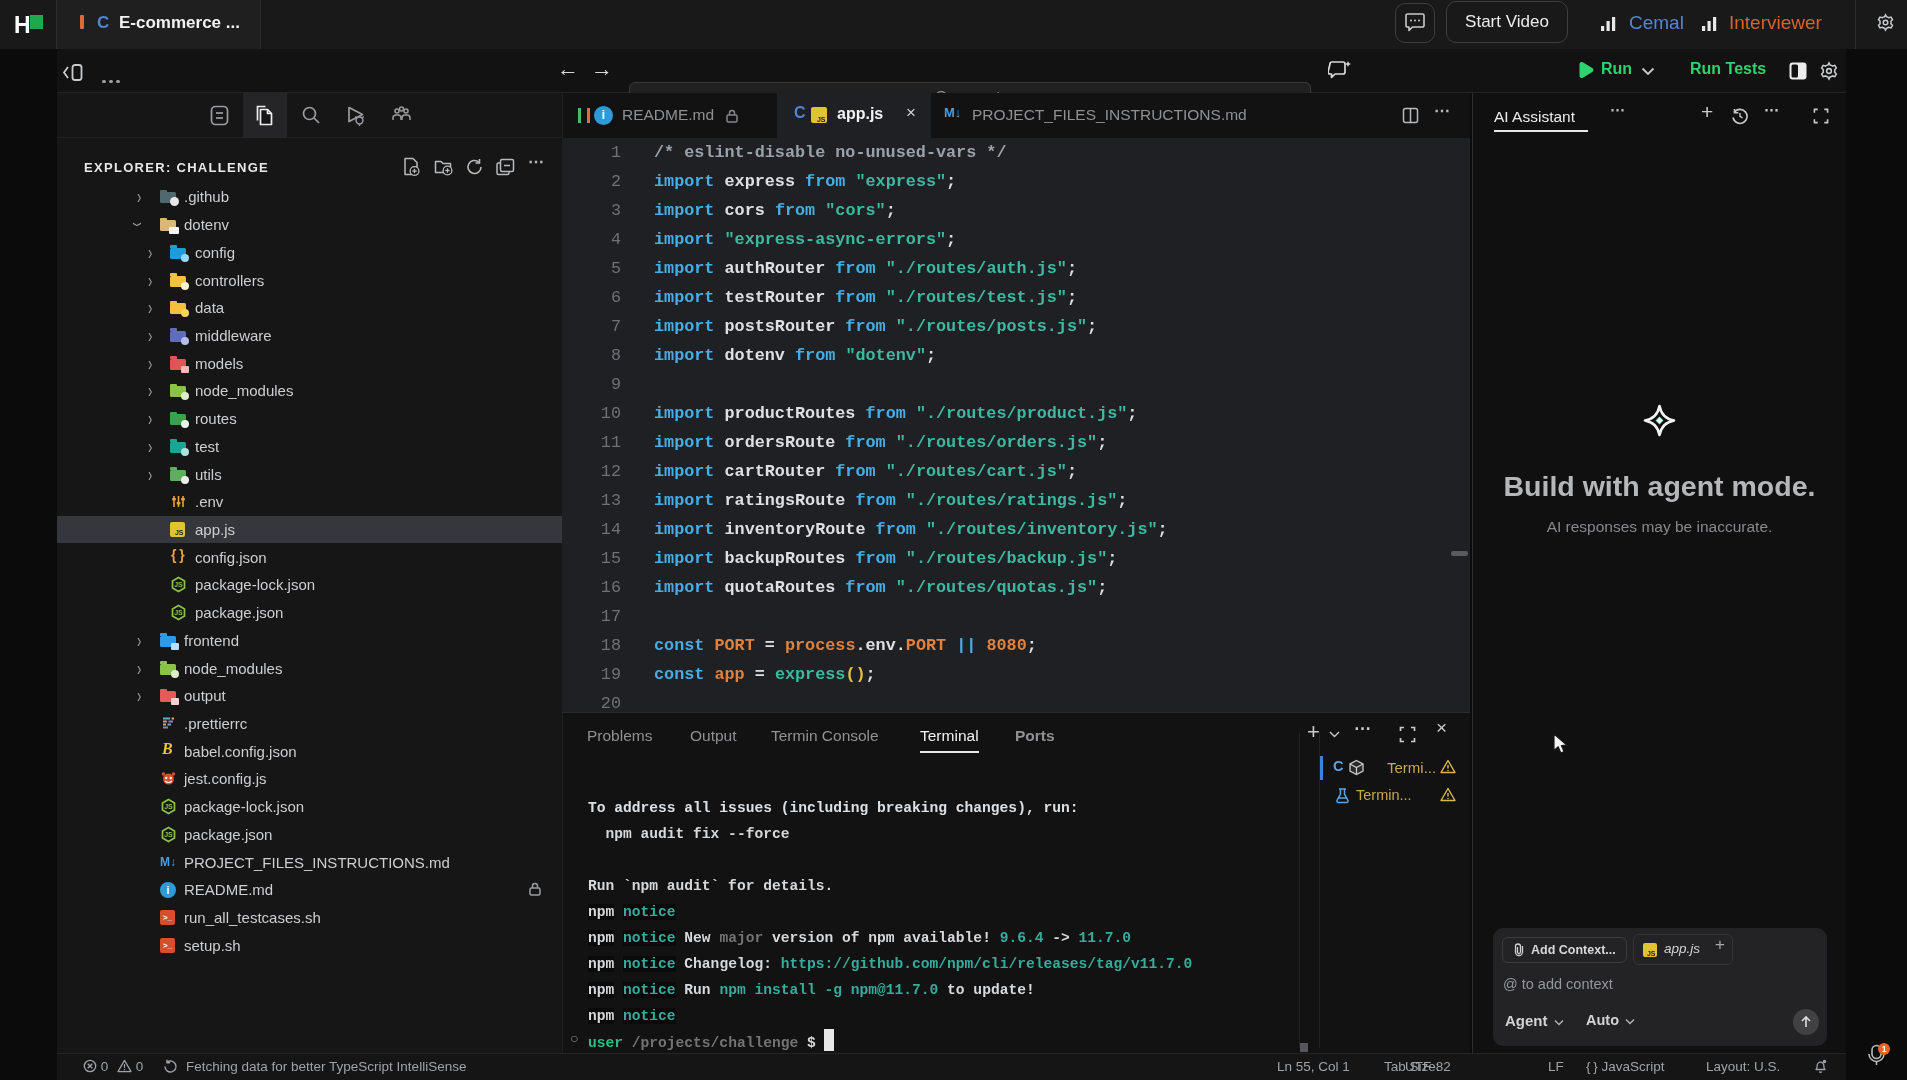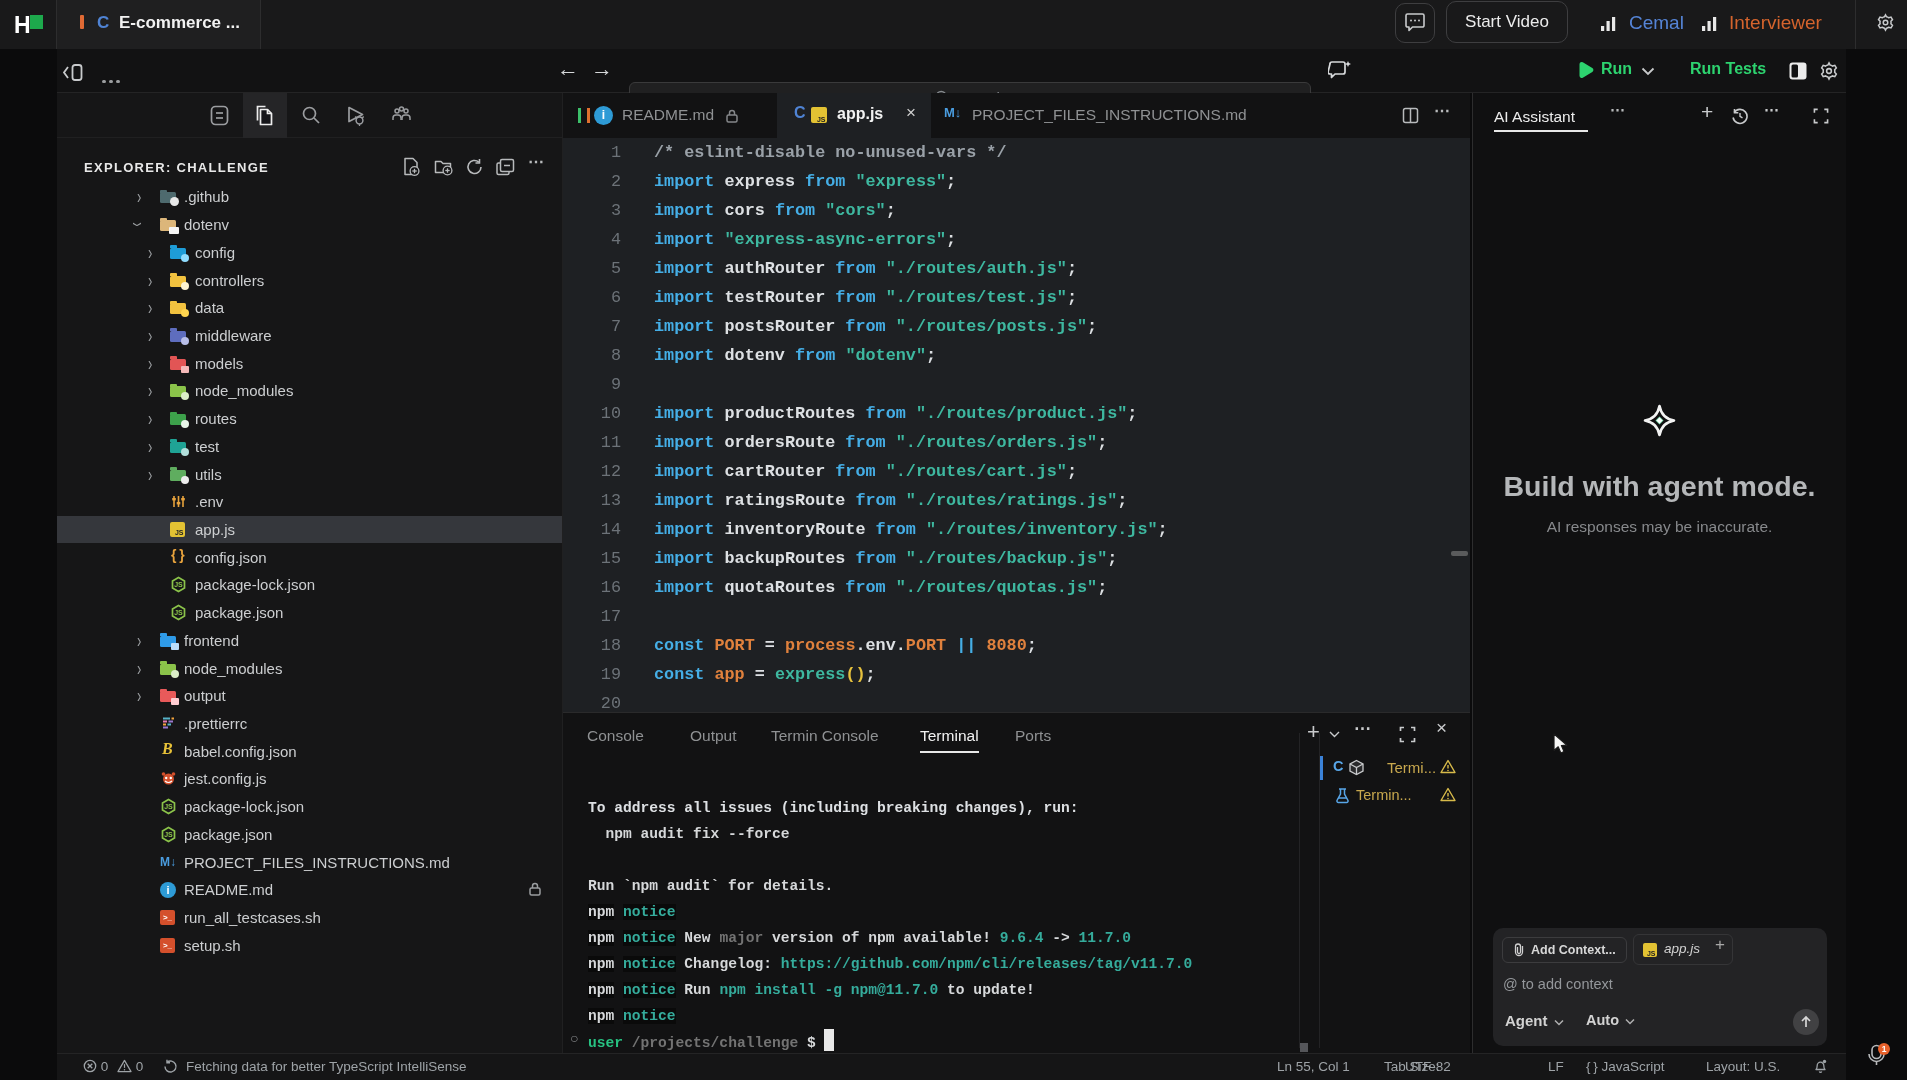--- a/index.html
+++ b/index.html
@@ -487,25 +487,25 @@
     <div class="cl" style="top:377px;"><span class="ln">14</span><span class="cd"><span class="k">import</span> inventoryRoute <span class="k">from</span> <span class="s">"./routes/inventory.js"</span>;</span></div>
     <div class="cl" style="top:406px;"><span class="ln">15</span><span class="cd"><span class="k">import</span> backupRoutes <span class="k">from</span> <span class="s">"./routes/backup.js"</span>;</span></div>
     <div class="cl" style="top:435px;"><span class="ln">16</span><span class="cd"><span class="k">import</span> quotaRoutes <span class="k">from</span> <span class="s">"./routes/quotas.js"</span>;</span></div>
     <div class="cl" style="top:464px;"><span class="ln">17</span></div>
     <div class="cl" style="top:493px;"><span class="ln">18</span><span class="cd"><span class="k">const</span> <span class="o">PORT</span> = <span class="o">process</span>.env.<span class="o">PORT</span> <span class="k">||</span> <span class="o">8080</span>;</span></div>
     <div class="cl" style="top:522px;"><span class="ln">19</span><span class="cd"><span class="k">const</span> <span class="o">app</span> = <span class="s">express</span><span class="y">()</span>;</span></div>
     <div class="cl" style="top:551px;"><span class="ln">20</span></div>
   </div>
   <div class="abs" style="left:888px; top:458px; width:17px; height:5px; background:#5a5b5c; border-radius:2px;"></div>
   <div class="abs" id="panel">
-    <div class="ptab" style="left:24px;">Console</div>
+    <div class="ptab" style="left:24px;">Problems</div>
     <div class="ptab" style="left:127px;">Output</div>
     <div class="ptab" style="left:208px;">Termin Console</div>
     <div class="ptab" style="left:357px; color:#f2f2f2; border-bottom:2px solid #e8e8e8; padding-bottom:6px;">Terminal</div>
-    <div class="ptab" style="left:452px;">Ports</div>
+    <div class="ptab" style="left:452px;font-weight:bold;">Ports</div>
     <span class="abs" style="left:744px; top:6px; color:#c8cacc; font-size:22px; font-weight:normal;">+</span>
     <svg class="abs" style="left:766px; top:18px;" width="11" height="7" viewBox="0 0 11 7">
         <path d="M1 1 L5.5 5.5 L10 1" fill="none" stroke="#c8cacc" stroke-width="1.4"></path>
       </svg>
     <span class="abs" style="left:791px; top:5px; color:#c8cacc; font-size:17px; font-weight:bold;">⋯</span>
     <svg class="abs" style="left:836px; top:13px;" width="17" height="17" viewBox="0 0 17 17">
         <path d="M1.5 5 V1.5 H5 M12 1.5 h3.5 V5 M15.5 12 v3.5 H12 M5 15.5 H1.5 V12" fill="none" stroke="#c8cacc" stroke-width="1.7"></path>
       </svg>
     <span class="abs" style="left:873px; top:4px; color:#c8cacc; font-size:19px;">×</span>
     <div id="term"><span class="w">To address all issues (including breaking changes), run:</span>

